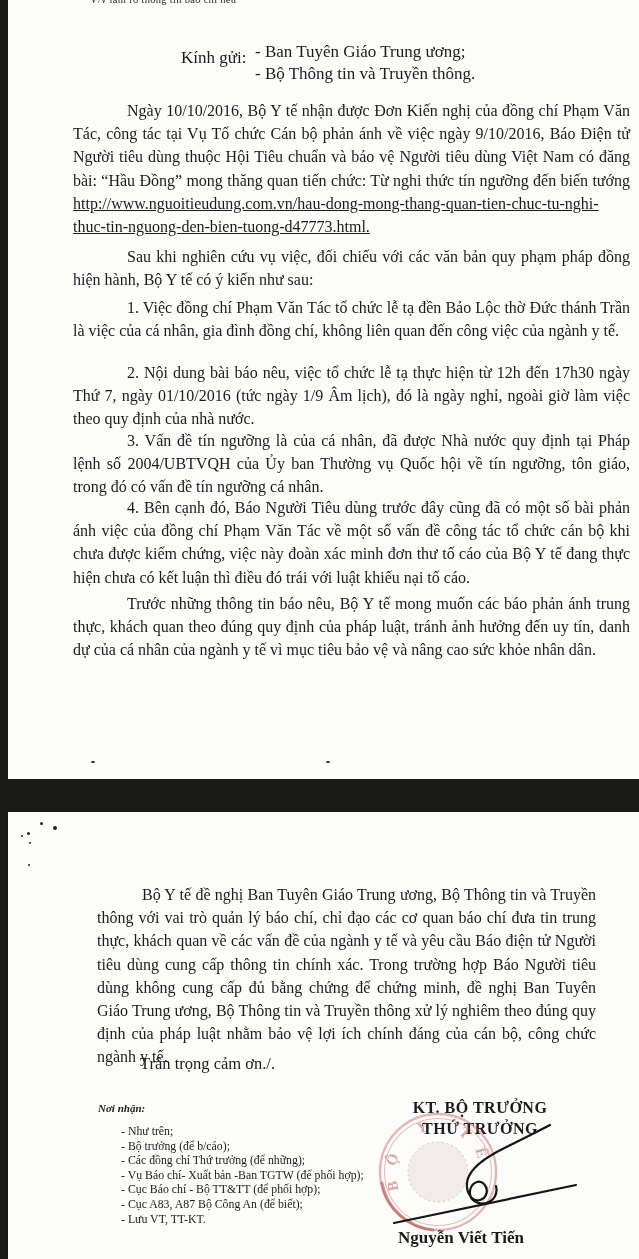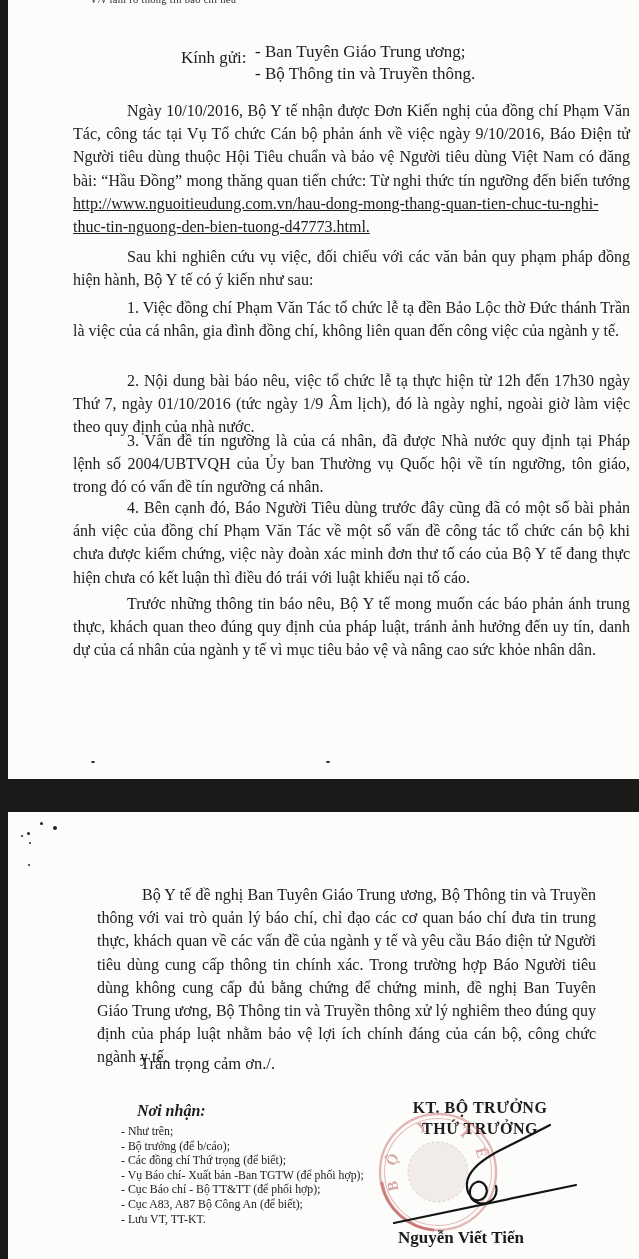--- a/index.html
+++ b/index.html
@@ -23,34 +23,34 @@
   .recipients { left:255px; top:41px; font-size:17px; line-height:21.5px; }
   .recipients div { white-space:nowrap; }
 
   .body-par {
     left:73px; width:557px; text-align:justify; font-size:16px;
     line-height:23.2px; text-indent:54px; margin:0;
   }
   .p-intro   { top:99px;  }
   .p-opinion { top:245px; }
   .p-item1   { top:296px; }
-  .p-item2   { top:361px;margin-top:8px; }
+  .p-item2   { top:361px; }
   .p-item3   { top:429px; }
   .p-item4   { top:496px; }
   .p-closing { top:592px; }
 
   .doc-link { text-decoration:underline; overflow-wrap:anywhere; }
 
   .p2-par {
     left:97px; width:499px; text-align:justify; font-size:16px;
     line-height:23.2px; text-indent:45px; margin:0; top:883px;
   }
   .thanks { left:140px; top:1054px; font-size:16.5px;text-align:center; }
 
-  .noi-nhan-label { left:98px; top:1102px; font-size:16px; font-weight:bold; font-style:italic;margin-left:39px; }
+  .noi-nhan-label { left:98px; top:1102px; font-size:11px; font-weight:bold; font-style:italic; }
   .noi-nhan-list  { left:97px; top:1124px; font-size:11.8px; line-height:14.6px;margin-left:24px; }
   .noi-nhan-list div { white-space:nowrap; }
 
   .sig-title {
     left:398px; top:1097px; width:164px; text-align:center;
     font-weight:bold; font-size:16px; line-height:21px; letter-spacing:.5px;
   }
   .signer-name {
     left:398px; top:1228px; width:164px; 
     font-weight:bold; font-size:17px;
@@ -100,21 +100,21 @@
 
   <p class="abs p2-par">Bộ Y tế đề nghị Ban Tuyên Giáo Trung ương, Bộ Thông tin và Truyền thông với vai trò quản lý báo chí, chỉ đạo các cơ quan báo chí đưa tin trung thực, khách quan về các vấn đề của ngành y tế và yêu cầu Báo điện tử Người tiêu dùng cung cấp thông tin chính xác. Trong trường hợp Báo Người tiêu dùng không cung cấp đủ bằng chứng để chứng minh, đề nghị Ban Tuyên Giáo Trung ương, Bộ Thông tin và Truyền thông xử lý nghiêm theo đúng quy định của pháp luật nhằm bảo vệ lợi ích chính đáng của cán bộ, công chức ngành y tế.</p>
 
   <div class="abs thanks">Trân trọng cảm ơn./.</div>
 
   <div class="abs noi-nhan-label">Nơi nhận:</div>
 
   <div class="abs noi-nhan-list">
     <div>- Như trên;</div>
     <div>- Bộ trưởng (để b/cáo);</div>
-    <div>- Các đồng chí Thứ trọng (để biết);</div>
+    <div>- Các đồng chí Thứ trưởng (để những);</div>
     <div>- Vụ Báo chí- Xuất bản -Ban TGTW (để phối hợp);</div>
     <div>- Cục Báo chí - Bộ TT&amp;TT (để phối hợp);</div>
     <div>- Cục A83, A87 Bộ Công An (để biết);</div>
     <div>- Lưu VT, TT-KT.</div>
   </div>
 
   <div class="abs sig-title">
     <div>KT. BỘ TRƯỞNG</div>
     <div>THỨ TRƯỞNG</div>
   </div>

